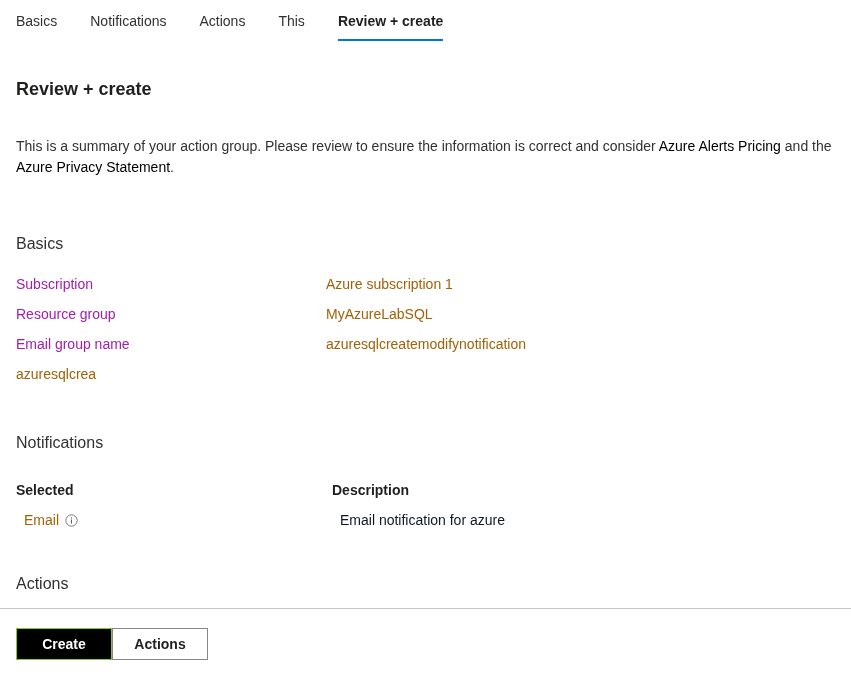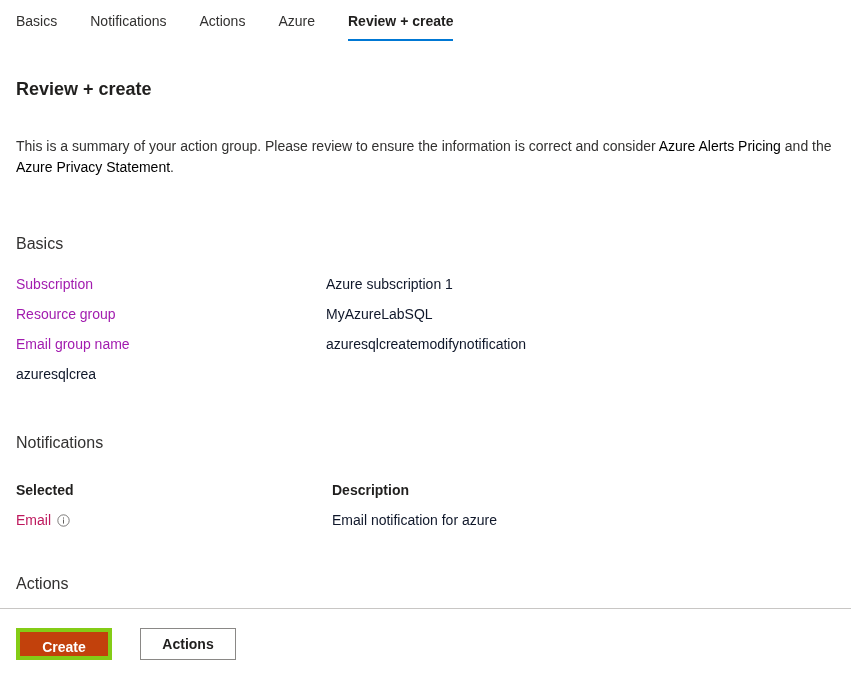--- a/index.html
+++ b/index.html
@@ -93,21 +93,21 @@
   }
   .kv-key {
     width: 310px;
     flex: 0 0 310px;
     font-size: 14px;
     color: #a21caf;
     line-height: 20px;
   }
   .kv-val {
     font-size: 14px;
-    color: #0f172a;
+    color: #a16207;
     line-height: 20px;
   }
 
   
   .ntable {
     margin-top: 21px;
   }
   .ntable-row {
     display: flex;
     align-items: center;
@@ -125,21 +125,22 @@
   .ntable-col2 {
     font-size: 14px;
     line-height: 20px;
   }
   .ntable-head .ntable-col1,
   .ntable-head .ntable-col2 {
     font-weight: bold;
     color: #201f1e;
   }
   .ntable-body .ntable-col1 {
-    color: #be185d;
+    color: #a16207;
+    margin-left: 8px;
   }
   .ntable-body .ntable-col2 {
     color: #0f172a;
   }
   .info-icon {
     display: inline-flex;
     margin-left: 6px;
     cursor: pointer;
     line-height: 0;
   }
@@ -170,24 +171,23 @@
     font-weight: bold;
     height: 32px;
     min-width: 96px;
     padding: 0 16px;
     box-sizing: border-box;
     cursor: pointer;
     line-height: 30px;
     text-align: center;
   }
   .btn-primary {
-    background: #c2410c;
+    background: #000000;
     color: #ffffff;
-    border: 4px solid #84cc16;
-    margin-right: 28px;
+    border: 1px solid #84cc16;
   }
   .btn-secondary {
     background: #ffffff;
     color: #201f1e;
     border: 1px solid #8a8886;
   }
 </style>
 </head>
 <body>
 
@@ -195,21 +195,21 @@
   <div class="tab">
     <span>Basics</span>
   </div>
   <div class="tab">
     <span>Notifications</span>
   </div>
   <div class="tab">
     <span>Actions</span>
   </div>
   <div class="tab">
-    <span>Azure</span>
+    <span>This</span>
   </div>
   <div class="tab active">
     <span>Review + create</span>
   </div>
 </div>
 
 <div class="content">
 
   <div class="page-title">Review + create</div>
 

